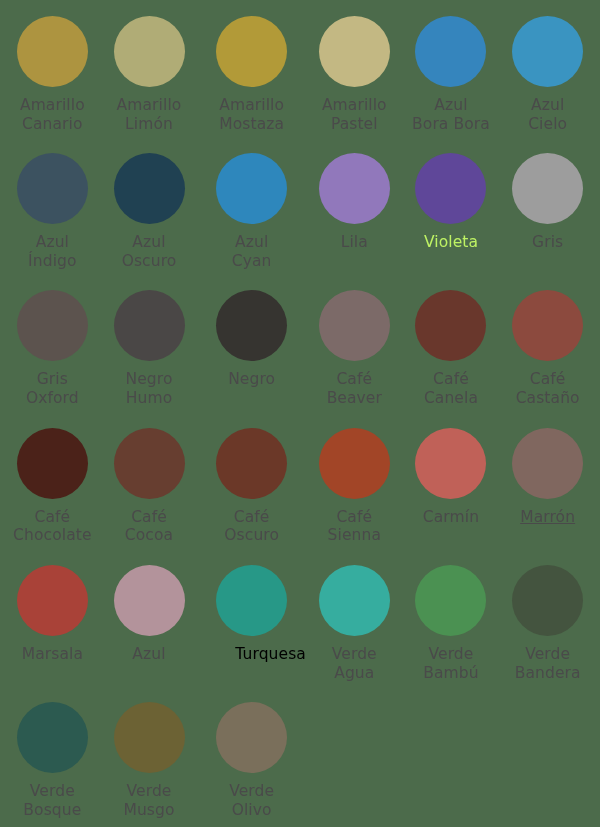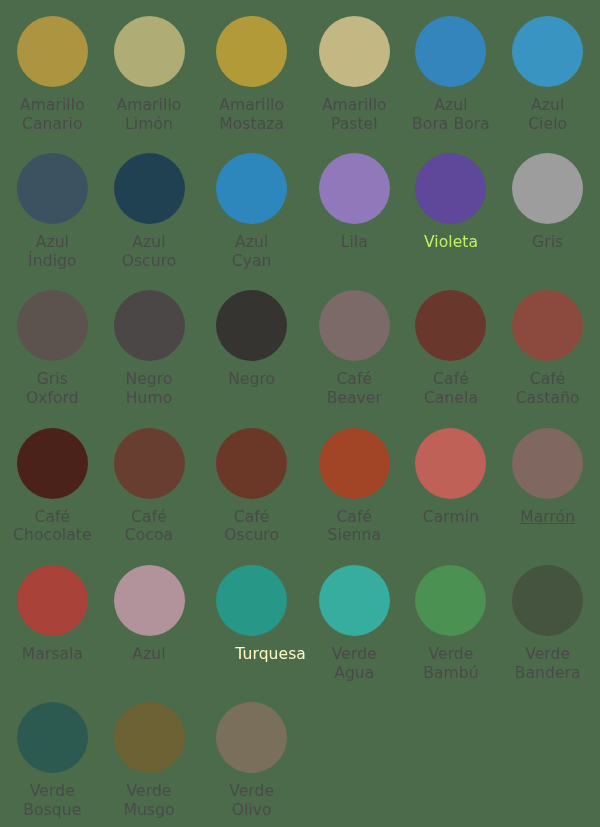--- a/index.html
+++ b/index.html
@@ -223,21 +223,21 @@
       </div>
     </div>
     <div class="swatch-cell">
       <div class="swatch-dot" style="background: rgb(179, 147, 155);"></div>
       <div class="swatch-label" style="color: rgb(74, 74, 74);">
         <div>Azul</div>
       </div>
     </div>
     <div class="swatch-cell">
       <div class="swatch-dot" style="background: rgb(39, 152, 135);"></div>
-      <div class="swatch-label" style="color: #fef9c3; margin-left: 38px;">
+      <div class="swatch-label" style="color: #000000; margin-left: 38px;">
         <div>Turquesa</div>
       </div>
     </div>
     <div class="swatch-cell">
       <div class="swatch-dot" style="background: rgb(54, 173, 159);"></div>
       <div class="swatch-label" style="color: rgb(74, 74, 74);">
         <div>Verde</div>
         <div>Agua</div>
       </div>
     </div>

